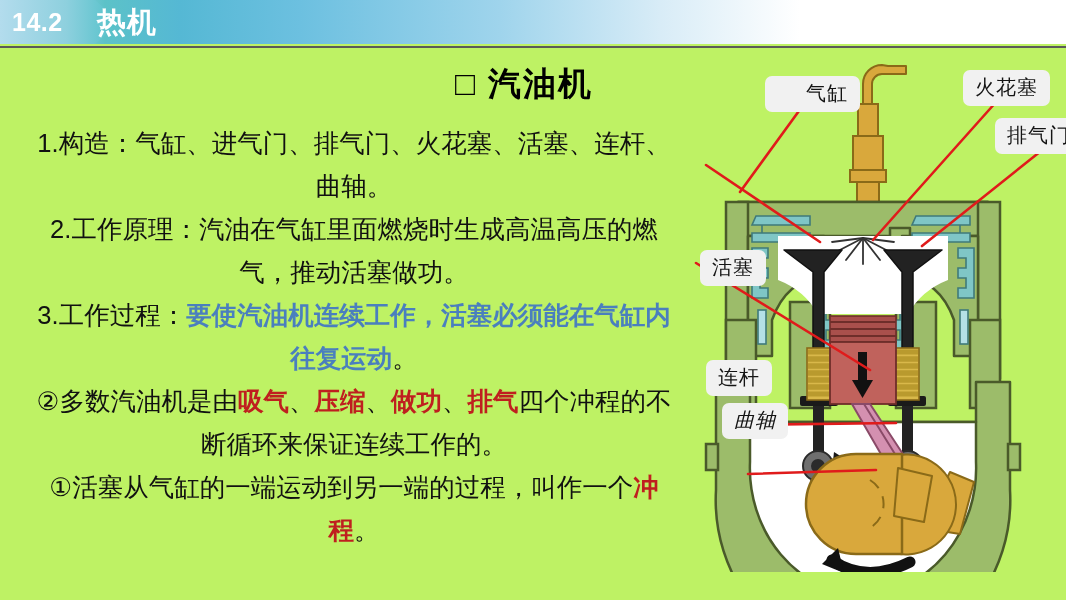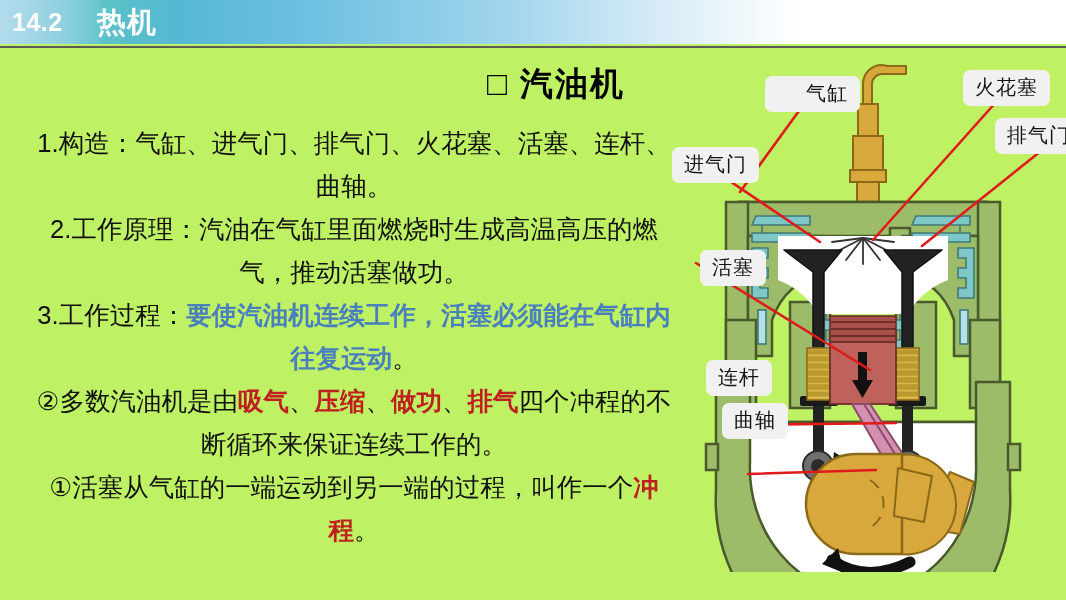--- a/index.html
+++ b/index.html
@@ -72,21 +72,20 @@
 
   
   .slide-title {
     position: absolute;
     left: 455px; top: 62px;
     font-size: 33px;
     font-weight: bold;
     color: #000000;
     white-space: nowrap;
     letter-spacing: 2px;
-    margin-left: 32px;
   }
 
   
   .body-text {
     position: absolute;
     left: 34px; top: 122px;
     width: 640px;
     font-size: 25.5px;
     line-height: 43px;
     color: #111111;
@@ -116,21 +115,21 @@
     white-space: nowrap;
     line-height: 24px;
     letter-spacing: 1px;
   }
   .cl-qigang  { left: 765px; top: 76px; padding-left: 41px; }
   .cl-huohua  { left: 963px; top: 70px; }
   .cl-paiqi   { left: 995px; top: 118px; }
   .cl-jinqi   { left: 672px; top: 147px; }
   .cl-huosai  { left: 700px; top: 250px; }
   .cl-liangan { left: 706px; top: 360px; }
-  .cl-quzhou  { left: 722px; top: 403px; }
+  .cl-quzhou  { left: 722px; top: 403px; font-style: italic; }
 </style>
 </head>
 <body>
 
 <div id="slide">
 
   <div class="header">
     <div class="header-chevron"></div>
     <div class="header-num">14.2</div>
     <div class="header-title">热机</div>
@@ -304,18 +303,17 @@
         <line x1="36" y1="211" x2="210" y2="318"></line>
         <line x1="70" y1="373" x2="236" y2="371"></line>
         <line x1="88" y1="422" x2="216" y2="418"></line>
       </g>
     </svg>
   </div>
 
   <div class="callout cl-qigang">气缸</div>
   <div class="callout cl-huohua">火花塞</div>
   <div class="callout cl-paiqi">排气门</div>
-  <div class="callout cl-jinqi">进气门</div>
   <div class="callout cl-huosai">活塞</div>
   <div class="callout cl-liangan">连杆</div>
   <div class="callout cl-quzhou">曲轴</div>
 
 </div>
 
 </body></html>

